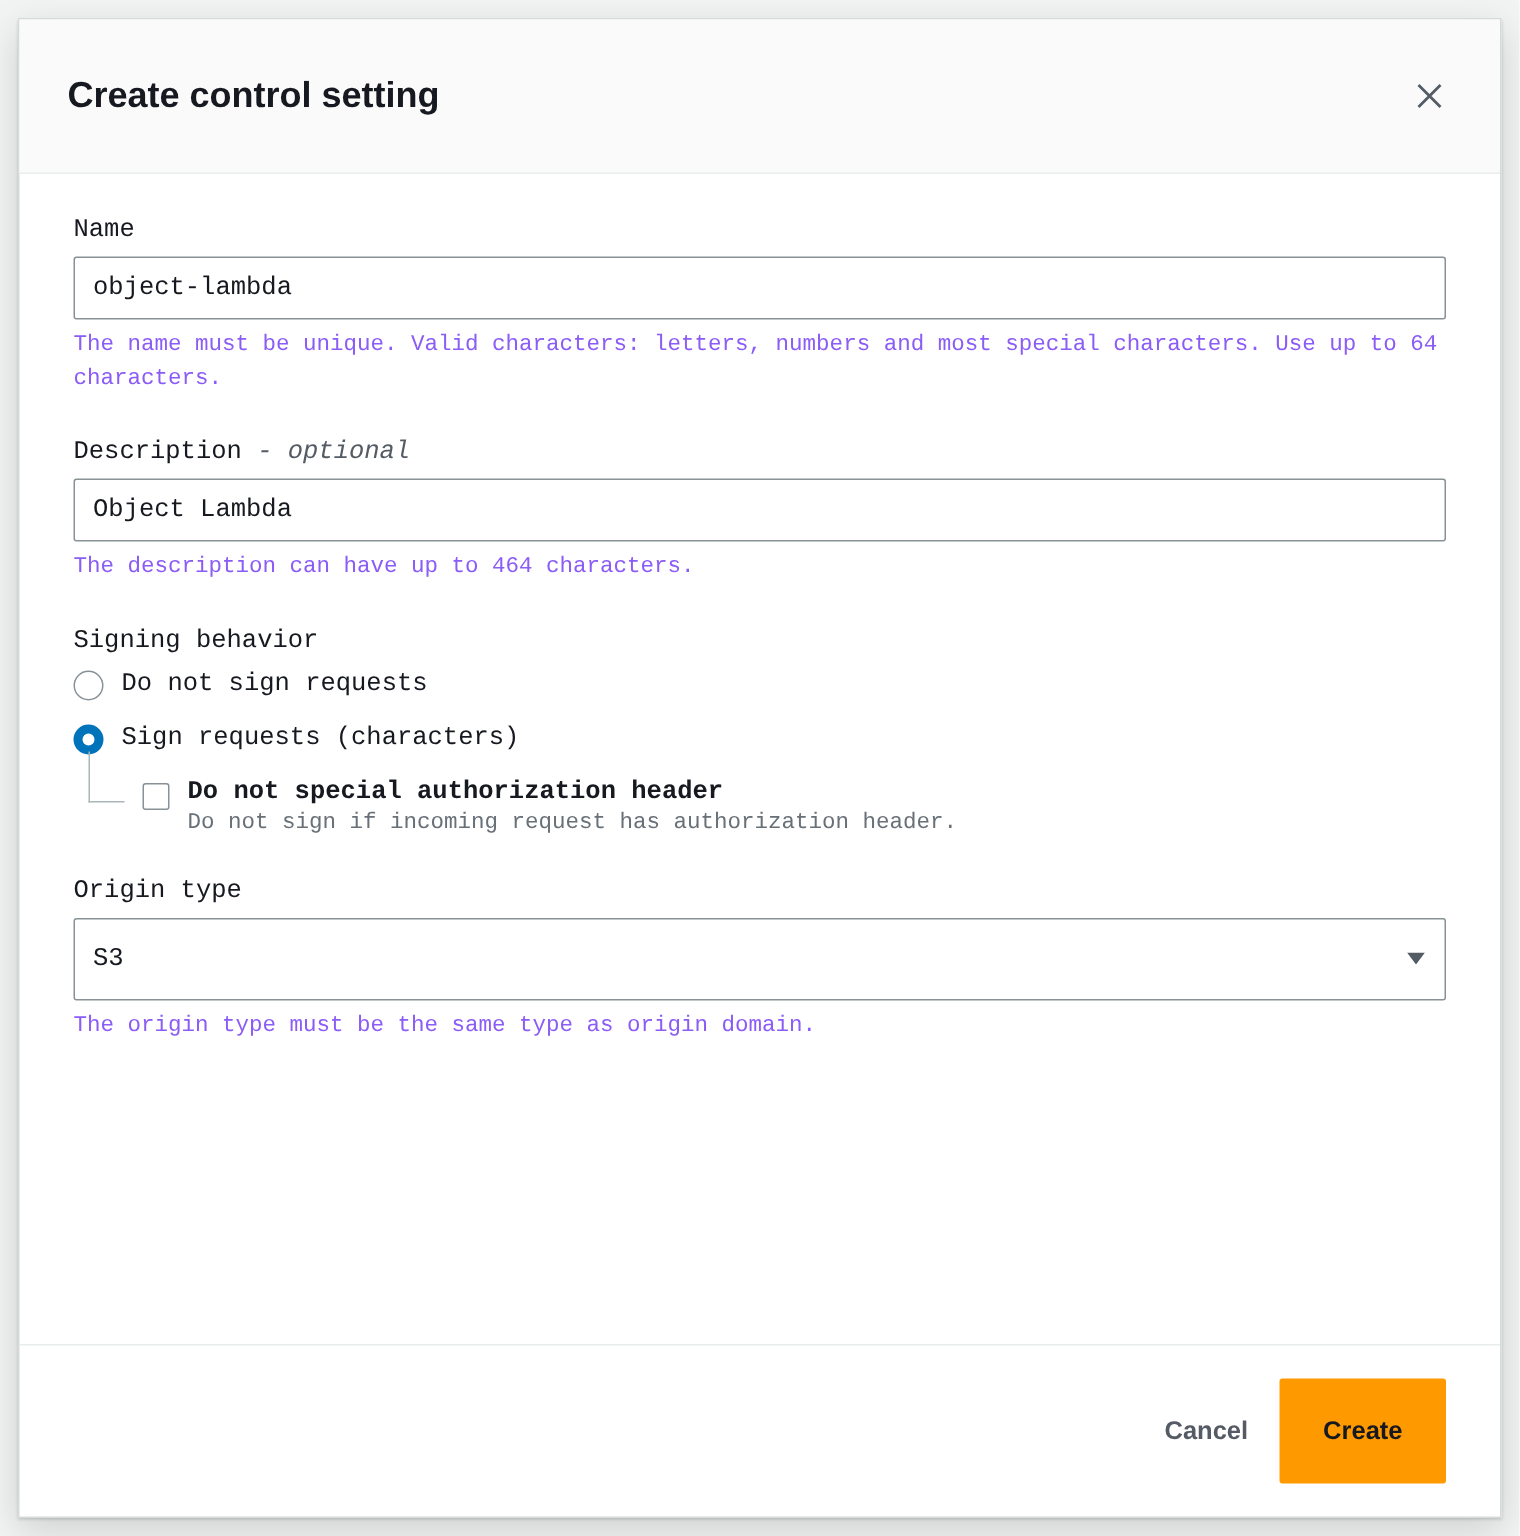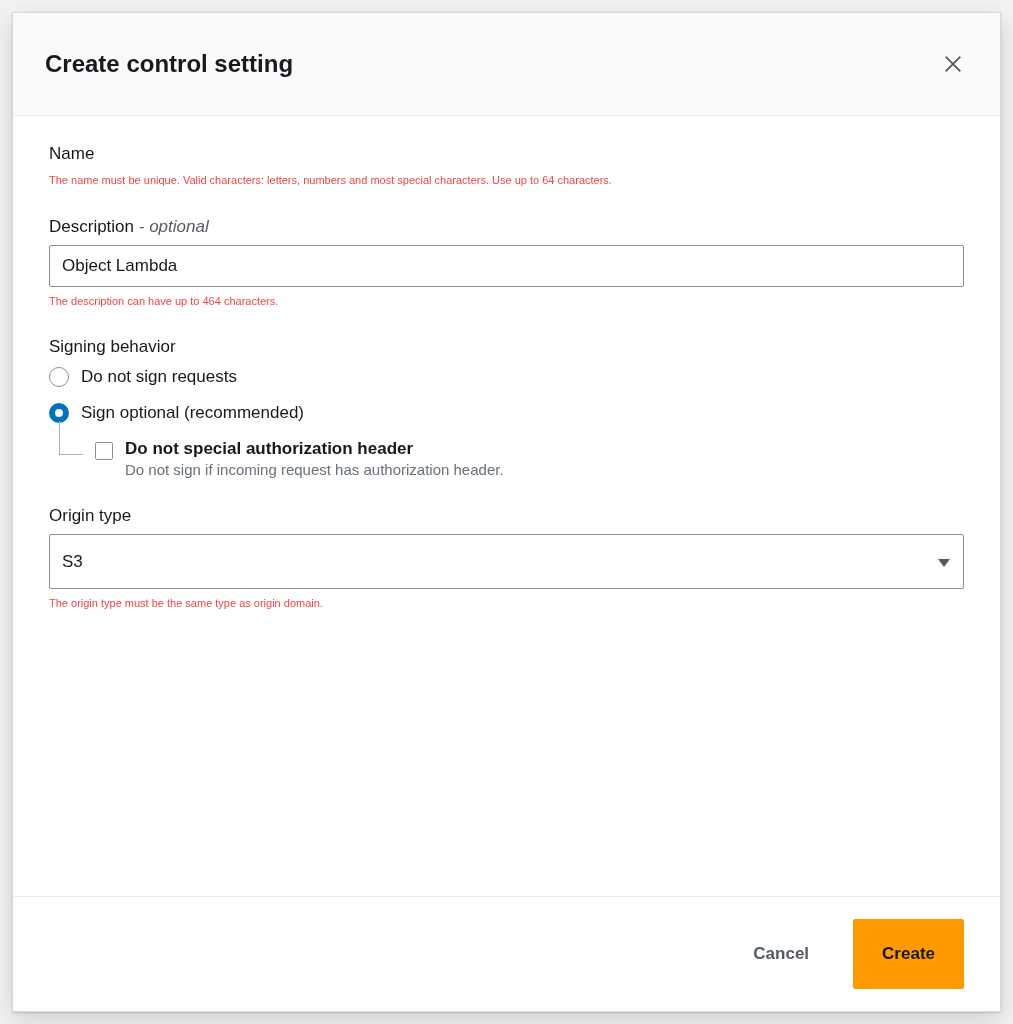--- a/index.html
+++ b/index.html
@@ -51,20 +51,21 @@
       stroke: #545b64;
       stroke-width: 2;
     }
     .modal-body {
       flex: 1;
       padding: 28px 36px;
       overflow-y: auto;
     }
     .form-group {
       margin-bottom: 28px;
+      font-family: Liberation Mono, monospace;
     }
     .form-label {
       display: block;
       font-size: 17px;
       color: #16191f;
       margin-bottom: 8px;
       font-weight: 400;
     }
     .optional {
       font-style: italic;
@@ -74,22 +75,22 @@
       width: 100%;
       padding: 8px 12px;
       font-size: 17px;
       border: 1px solid #879196;
       border-radius: 2px;
       color: #16191f;
       font-family: inherit;
       height: 42px;
     }
     .help-text {
-      font-size: 11px;
-      color: #ef4444;
+      font-size: 15px;
+      color: #8b5cf6;
       margin-top: 6px;
       line-height: 1.5;
     }
     .radio-group {
       margin-top: 10px;
     }
     .radio-option {
       display: flex;
       align-items: flex-start;
       margin-bottom: 16px;
@@ -190,21 +191,21 @@
     .select-caret svg {
       width: 12px;
       height: 8px;
       fill: #545b64;
     }
     .modal-footer {
       border-top: 1px solid #eaeded;
       padding: 22px 36px;
       display: flex;
       justify-content: flex-end;
-      gap: 36px;
+      gap: 13px;
       align-items: center;
     }
     .btn-cancel {
       background: none;
       border: none;
       font-size: 17px;
       font-weight: 700;
       color: #545b64;
       cursor: pointer;
       padding: 10px 8px;
@@ -231,41 +232,42 @@
       <svg viewBox="0 0 24 24" fill="none">
         <path d="M4 4 L20 20 M20 4 L4 20"></path>
       </svg>
     </button>
   </div>
 
   <div class="modal-body">
 
     <div class="form-group">
       <label class="form-label">Name</label>
+      <input type="text" class="text-input" value="object-lambda" style="">
       <div class="help-text">The name must be unique. Valid characters: letters, numbers and most special characters. Use up to 64 characters.</div>
     </div>
 
     <div class="form-group">
       <label class="form-label">
         <span>Description</span><span class="optional"> - optional</span>
       </label>
       <input type="text" class="text-input" value="Object Lambda" style="">
       <div class="help-text">The description can have up to 464 characters.</div>
     </div>
 
     <div class="form-group">
       <label class="form-label">Signing behavior</label>
       <div class="radio-group">
         <div class="radio-option">
           <span class="radio-circle"></span>
           <span class="radio-label">Do not sign requests</span>
         </div>
         <div class="radio-option">
           <span class="radio-circle checked"></span>
-          <span class="radio-label">Sign optional (recommended)</span>
+          <span class="radio-label">Sign requests (characters)</span>
         </div>
         <div class="nested-option">
           <div class="nested-connector"></div>
           <div class="checkbox-row">
             <span class="checkbox-box"></span>
             <div class="checkbox-content">
               <span class="checkbox-label">Do not special authorization header</span>
               <div class="checkbox-desc">Do not sign if incoming request has authorization header.</div>
             </div>
           </div>

